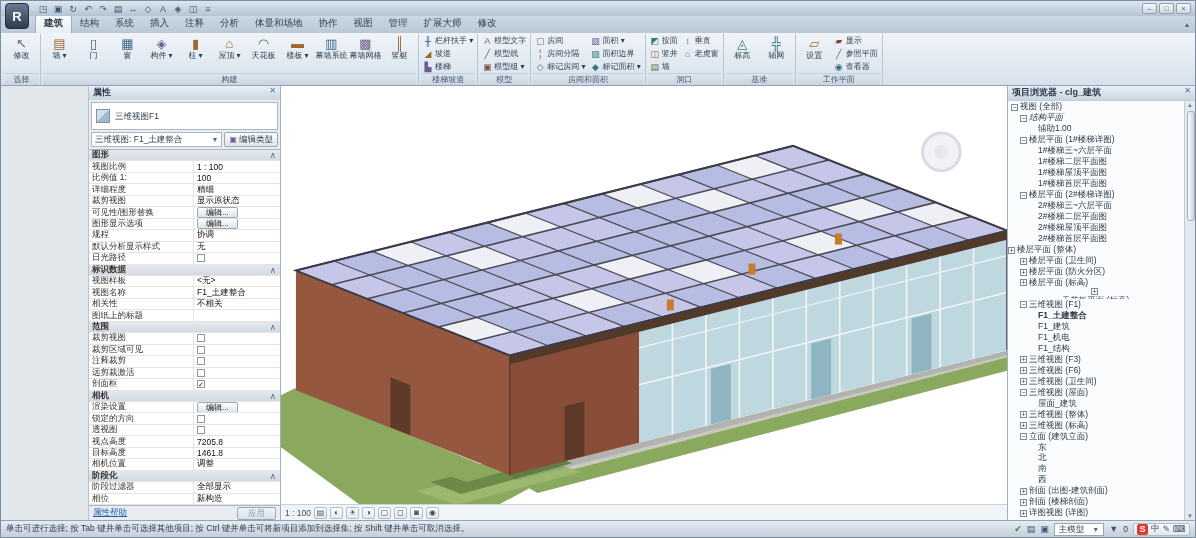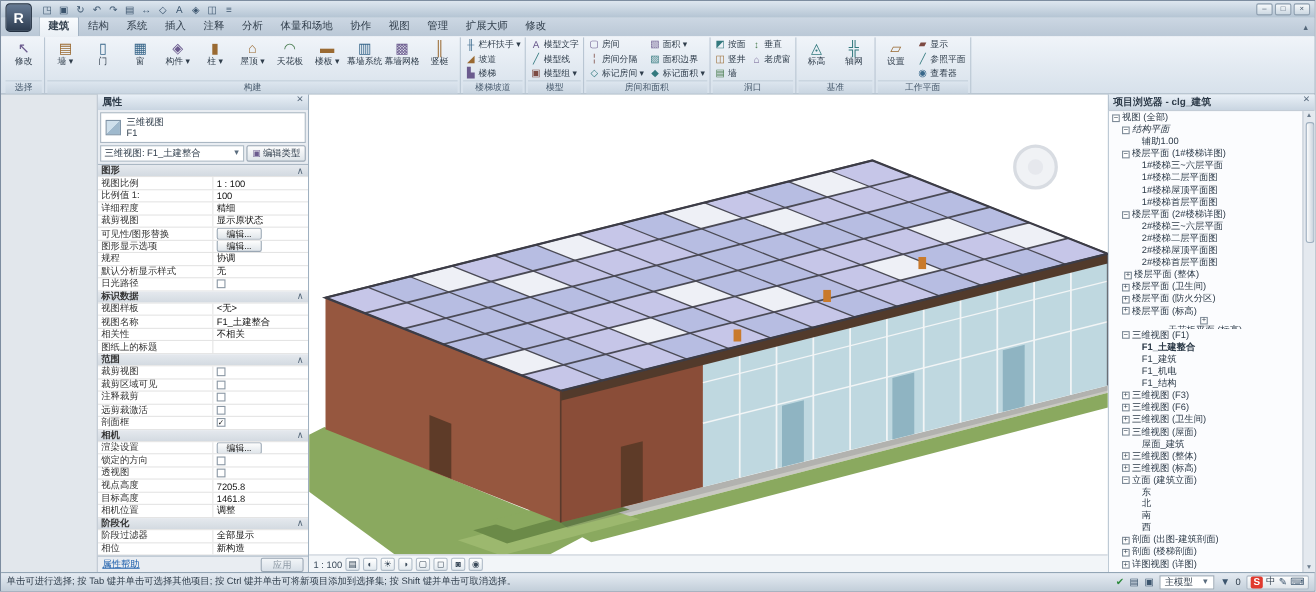--- a/index.html
+++ b/index.html
@@ -37,21 +37,21 @@
   
   .main{flex:1;display:flex;min-height:0}
   .leftstrip{width:88px;background:#e2e7ec;border-right:1px solid #b8c3ce;flex:none}
 
   
   .props{width:192px;background:#e9edf2;border-right:1px solid #9fb0c0;display:flex;flex-direction:column;font-size:8.5px;flex:none}
   .panelhead{height:14px;background:linear-gradient(#e9f0f7,#c9d5e1);display:flex;align-items:flex-start;padding:0 4px;font-size:9px;font-weight:bold;color:#2f3d4b;flex:none}
   .panelhead .x{margin-left:auto;font-weight:normal;font-size:8px;color:#5a6c7e}
   .selector{margin:2px;background:#fff;border:1px solid #aab7c3;height:28px;display:flex;align-items:center;gap:5px;padding:0 4px;flex:none}
   .cube{width:14px;height:14px;background:linear-gradient(135deg,#cfe0ec 50%,#9fb9cd 50%);border:1px solid #7e93a6}
-  .stext{display:flex;flex-direction:column;line-height:10px}
+  .stext{display:flex;flex-direction:row;line-height:10px}
   .combo-row{display:flex;margin:0 2px 2px;gap:2px;flex:none}
   .combo{flex:1;background:#fff;border:1px solid #aab7c3;height:15px;display:flex;align-items:center;padding:0 3px;overflow:hidden;white-space:nowrap}
   .combo .car{margin-left:auto;font-size:7px;color:#5a6c7e}
   .etbtn{border:1px solid #9aa7b4;background:linear-gradient(#fdfdfd,#dfe5ea);padding:0 4px;display:flex;align-items:center;gap:2px;border-radius:2px;white-space:nowrap}
   .prows{flex:1;display:flex;flex-direction:column;min-height:0;border-top:1px solid #aab7c3;background:#fff;overflow:hidden}
   .prow{flex:1;display:flex;align-items:center;border-bottom:1px solid #e4e4e4;min-height:0}
   .prow .pl{width:104px;padding:0 3px;color:#333;white-space:nowrap;overflow:hidden;flex:none}
   .prow .pv{flex:1;padding:0 3px;color:#111;white-space:nowrap;overflow:hidden;border-left:1px solid #e4e4e4;align-self:stretch;display:flex;align-items:center}
   .prow.section{background:linear-gradient(#e5e9ee,#d3dae1);font-weight:bold}
   .prow.section .pl{width:auto;flex:1}
@@ -760,21 +760,21 @@
             <span class="tlabel">2#楼梯二层平面图</span>
           </div>
           <div class="trow" style="padding-left: 21px;">
             <span class="exp none"></span>
             <span class="tlabel">2#楼梯屋顶平面图</span>
           </div>
           <div class="trow" style="padding-left: 21px;">
             <span class="exp none"></span>
             <span class="tlabel">2#楼梯首层平面图</span>
           </div>
-          <div class="trow" style="padding-left: 14px;">
+          <div class="trow" style="padding-left: 0;">
             <span class="exp">+</span>
             <span class="tlabel">楼层平面 (整体)</span>
           </div>
           <div class="trow" style="padding-left: 12px;">
             <span class="exp">+</span>
             <span class="tlabel">楼层平面 (卫生间)</span>
           </div>
           <div class="trow" style="padding-left: 12px;">
             <span class="exp">+</span>
             <span class="tlabel">楼层平面 (防火分区)</span>

